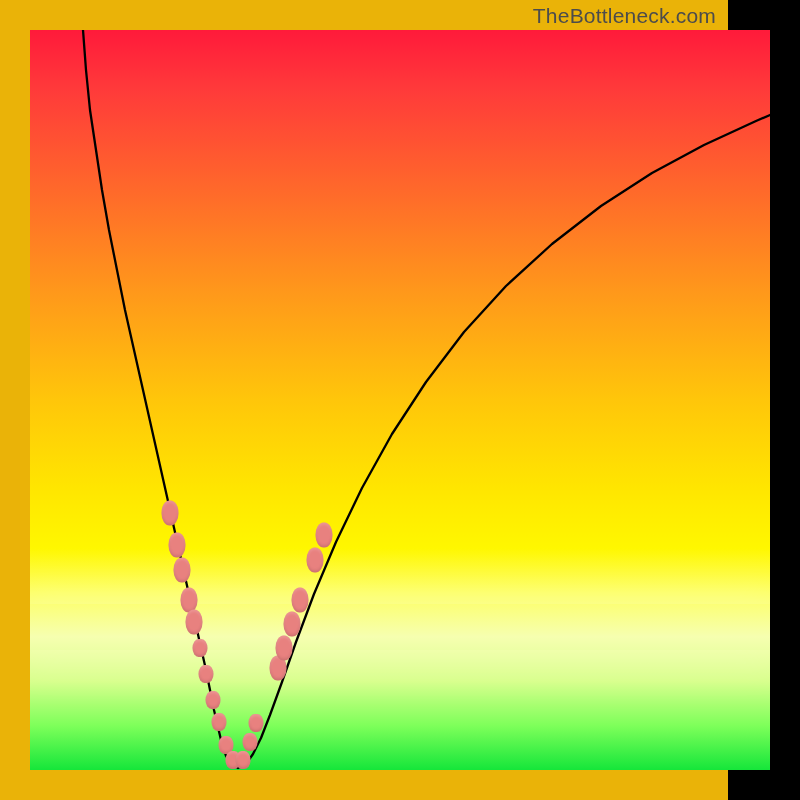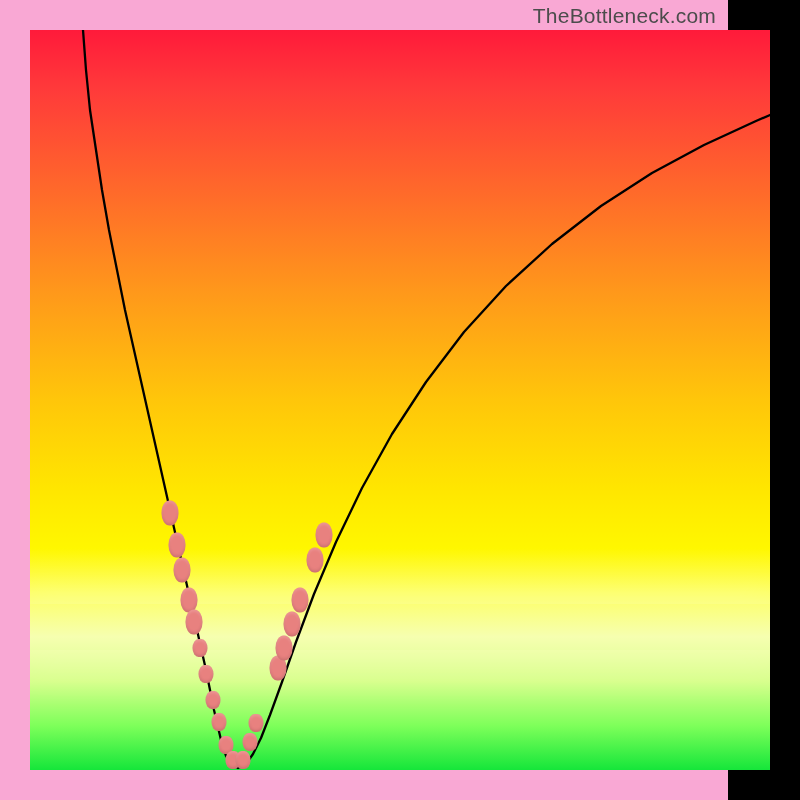--- a/index.html
+++ b/index.html
@@ -8,21 +8,21 @@
     width: 800px;
     height: 800px;
     overflow: hidden;
     background: #000;
     font-family: Arial, Helvetica, sans-serif;
   }
   .frame {
     position: relative;
     width: 728px;
     height: 800px;
-    background: #f9a8d4;
+    background: #eab308;
   }
   .plot {
     position: absolute;
     left: 30px;
     top: 30px;
     width: 740px;
     height: 740px;
     overflow: hidden;
   }
   .gradient-bg {

